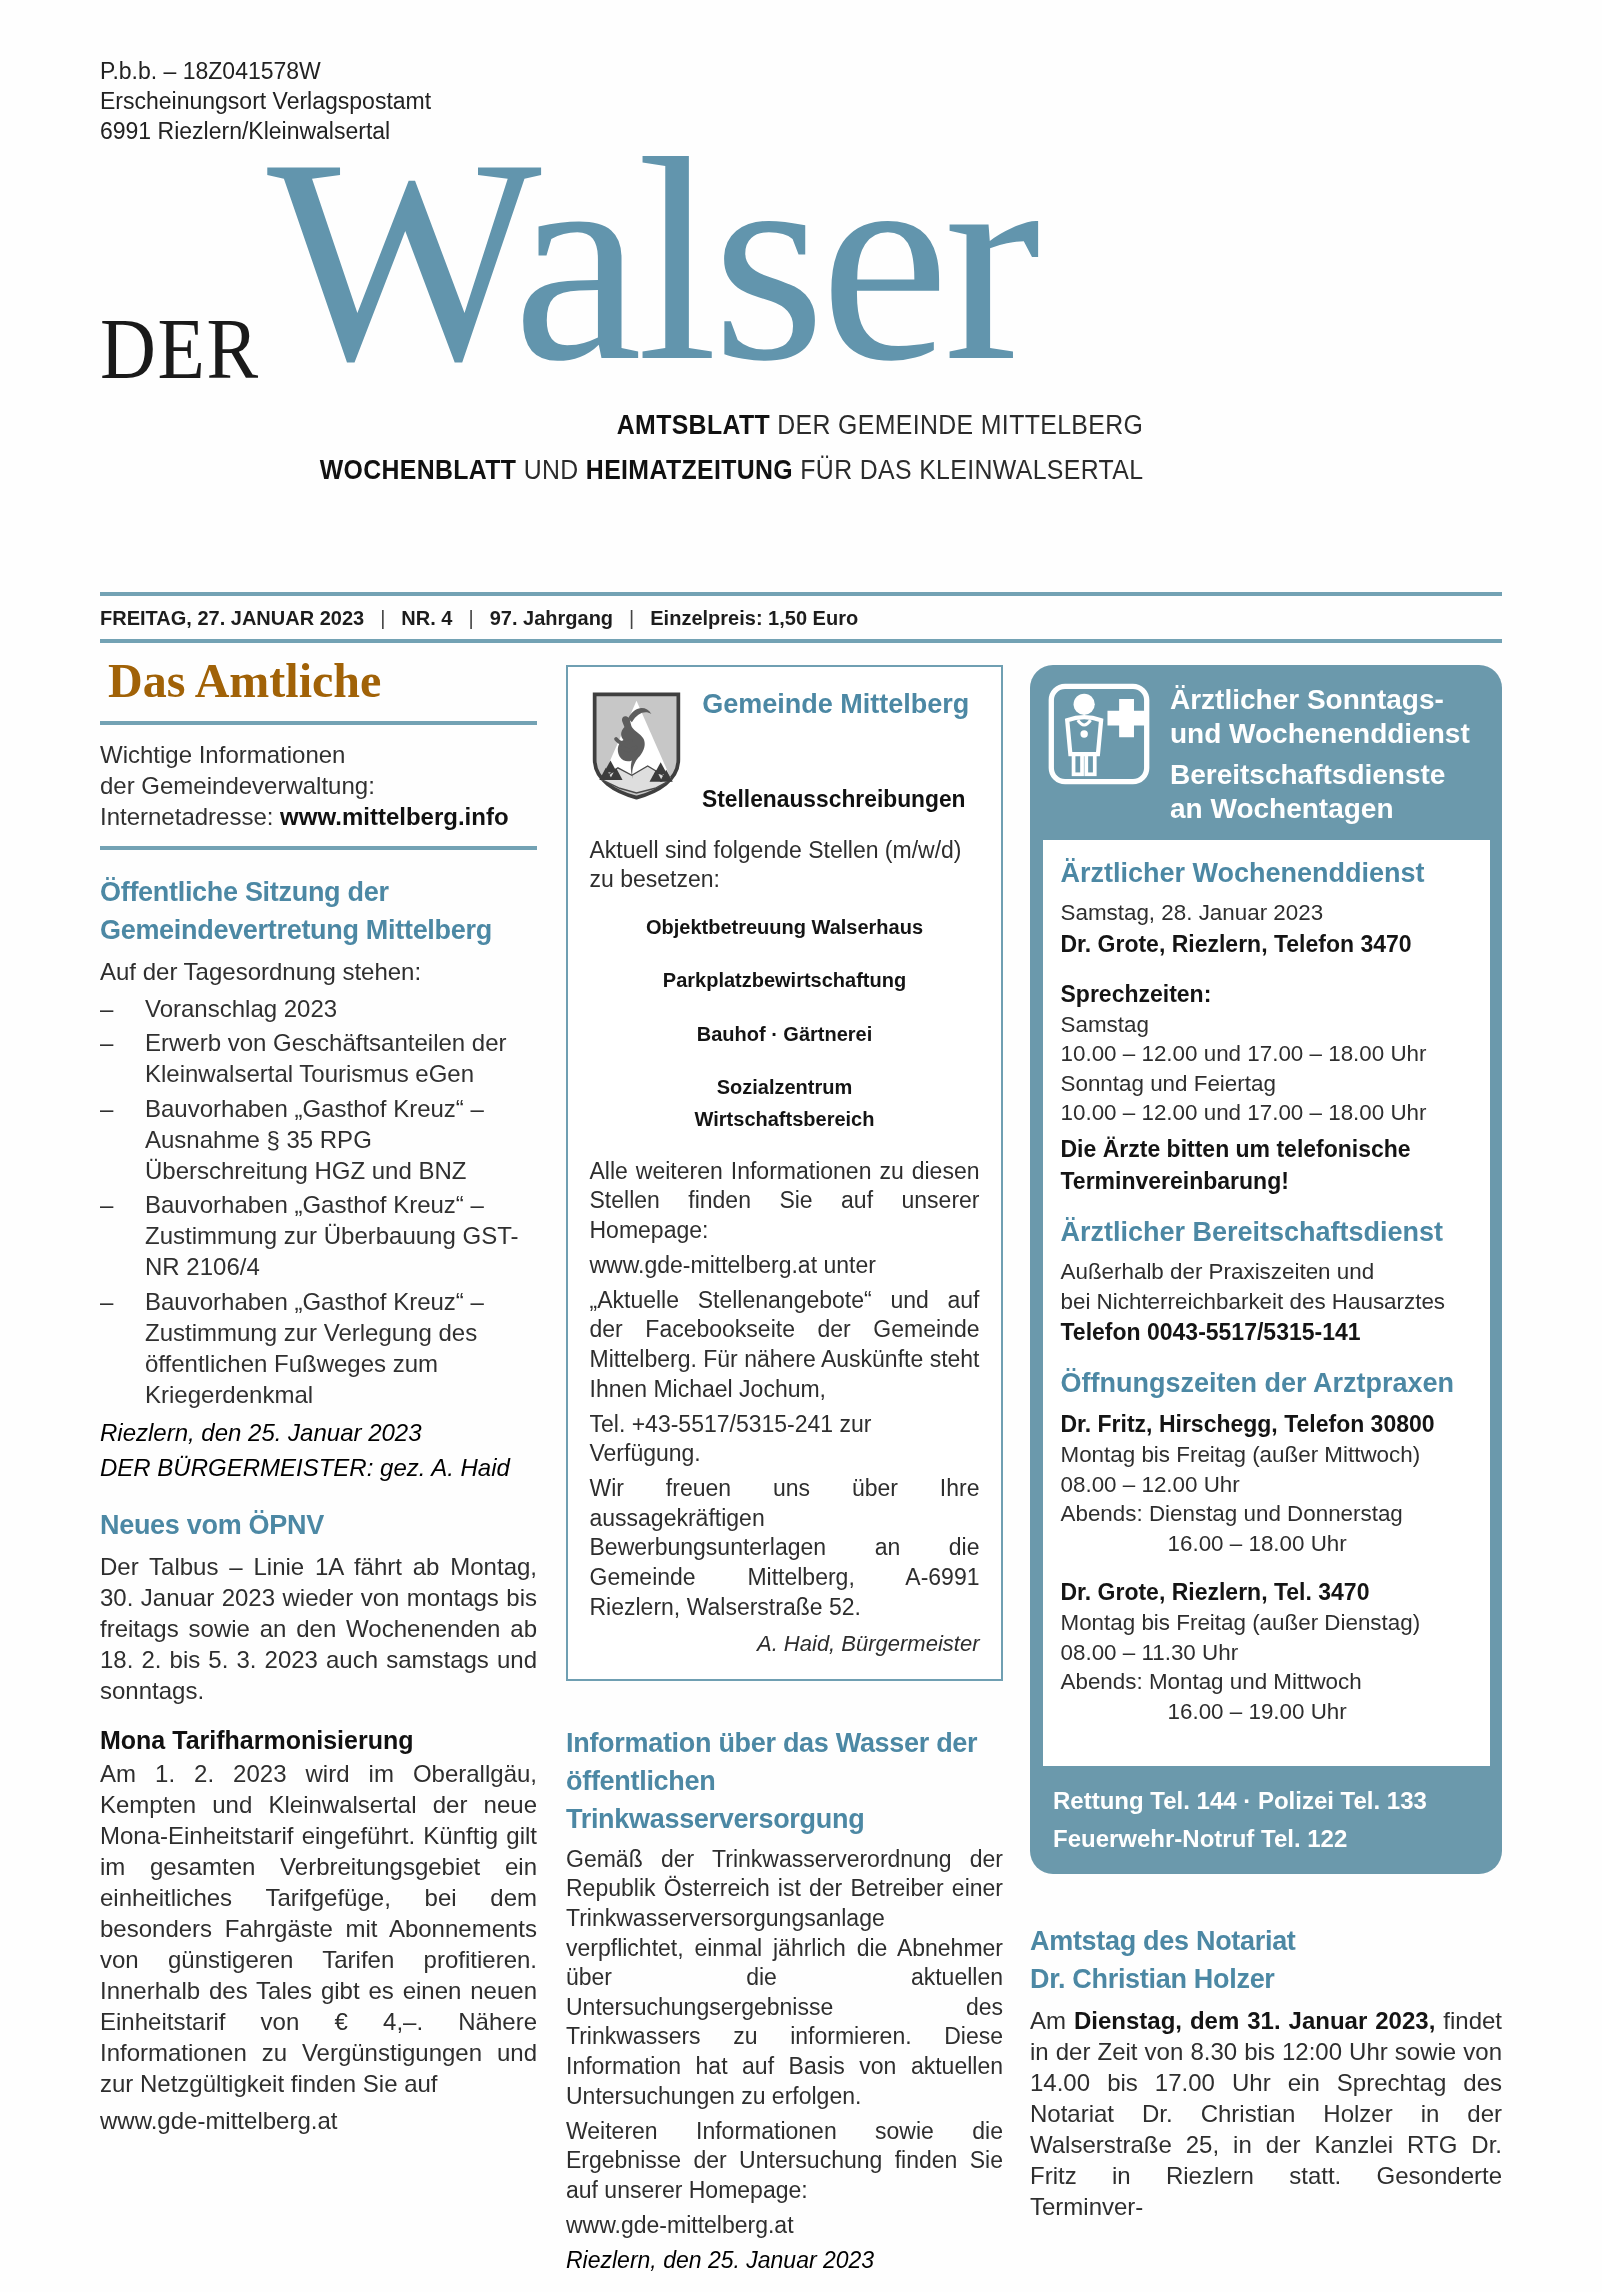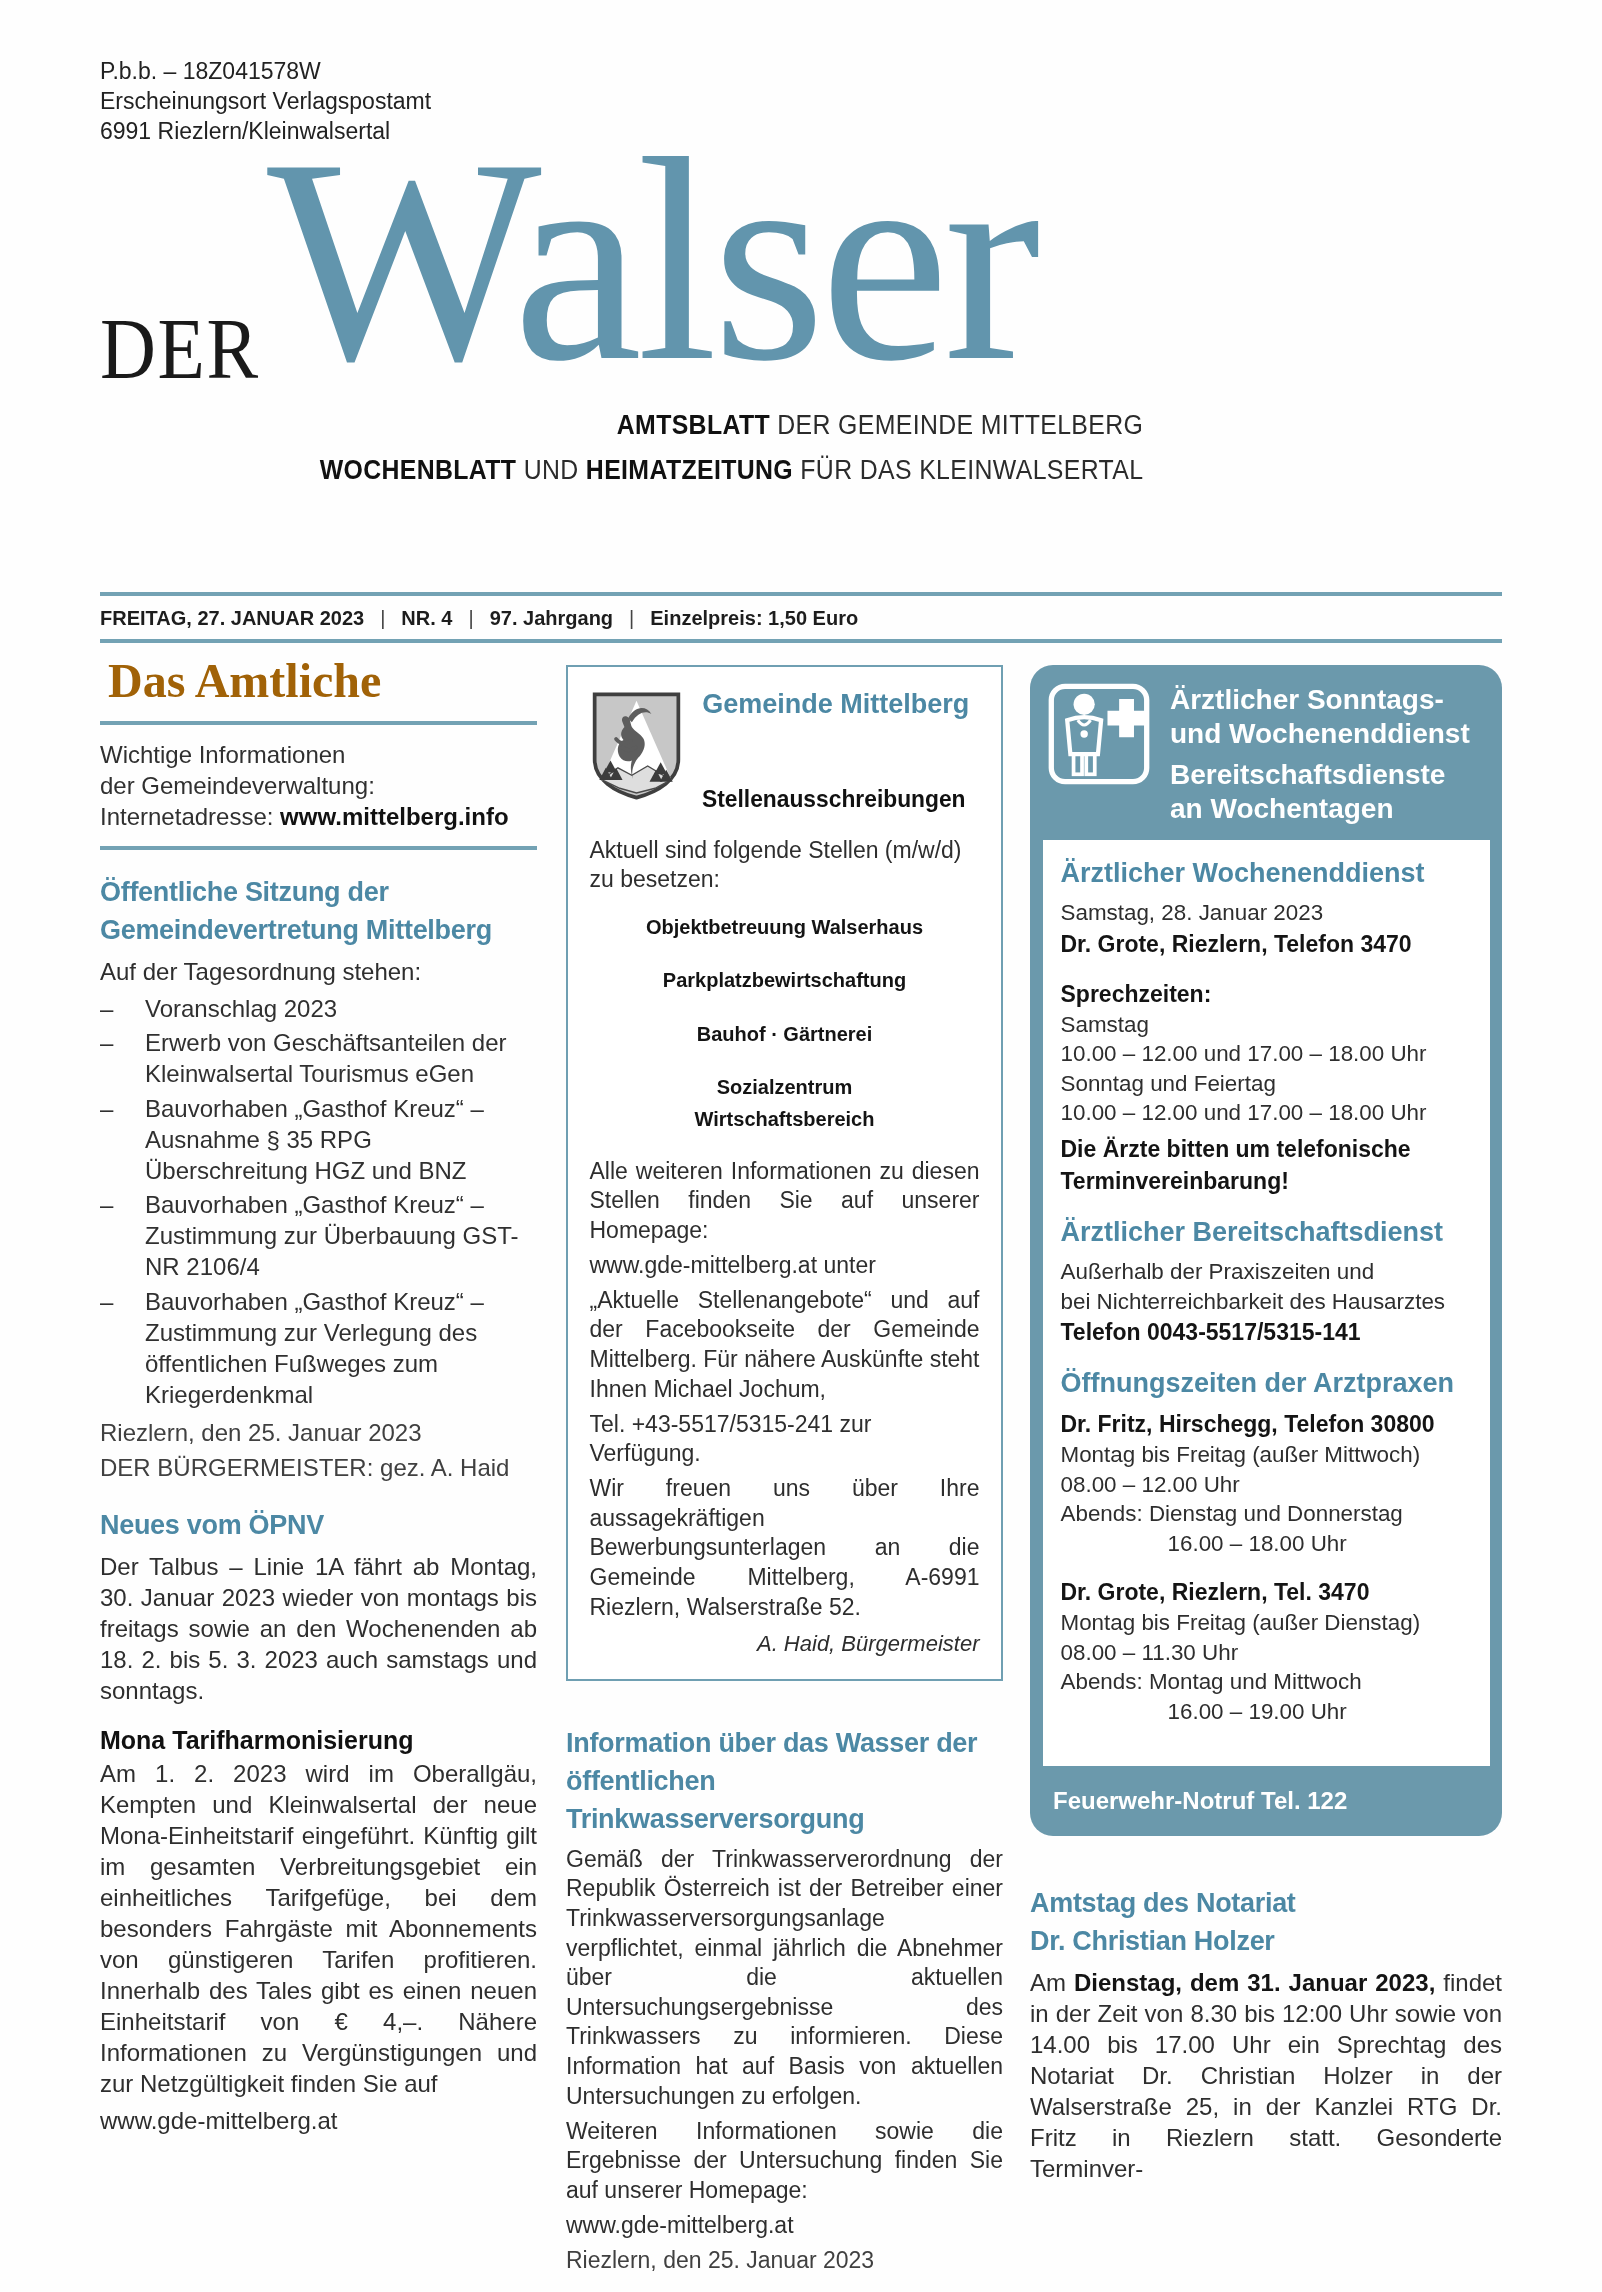--- a/index.html
+++ b/index.html
@@ -35,21 +35,21 @@
   .rule{height:3.6px;background:#73a2b4;margin:14.3px 0;}
   .amtliche{margin:8px;font-family:"Liberation Serif",serif;font-weight:700;font-size:48px;
        line-height:52px;color:#a16207;}
   .art-title{margin:23px 0 7.2px;font-weight:700;font-size:27px;line-height:38px;color:#4c88a4;
        letter-spacing:-0.3px;}
   .pre{white-space:pre-line;}
   .body{margin:0 0 5.4px;font-size:24px;line-height:31px;color:#2e2e2e;}
   .col2 .body{font-size:23px;line-height:29.6px;}
   .just{text-align:justify;}
   .bold,b{font-weight:700;color:#141414;}
-  .sig{font-size:24px;line-height:31px;color:#404040;margin-top:3.6px;}
+  .sig{font-style:italic;font-size:24px;line-height:31px;color:#000000;margin-top:3.6px;}
   .col2 .sig{font-size:23px;line-height:29.6px;}
   .url{font-weight:400;}
   .intro-line{font-size:24px;line-height:31px;}
   .intro-url{font-weight:700;color:#111;}
   .agenda{margin:0 0 7.2px;}
   .li{display:flex;font-size:24px;line-height:31px;margin-bottom:3.6px;}
   .li .dash{flex:0 0 45px;}
   .subhead{margin:19.7px 0 3.6px;font-weight:700;font-size:25px;color:#111;}
 
   
@@ -253,20 +253,21 @@
         <div class="practice">
           <div class="mbold">Dr. Grote, Riezlern, Tel. 3470</div>
           <div class="mbody">Montag bis Freitag (außer Dienstag)</div>
           <div class="mbody">08.00 – 11.30 Uhr</div>
           <div class="mbody">Abends: Montag und Mittwoch</div>
           <div class="mbody indent">16.00 – 19.00 Uhr</div>
         </div>
       </div>
 
       <div class="medfoot">
+        <div>Rettung Tel. 144 · Polizei Tel. 133</div>
         <div>Feuerwehr-Notruf Tel. 122</div>
       </div>
     </div>
 
     <div class="notary">
       <h2 class="art-title pre">Amtstag des Notariat
 Dr. Christian Holzer</h2>
       <p class="body just"><span>Am </span><b>Dienstag, dem 31. Januar 2023,</b><span> findet in der Zeit von 8.30 bis 12:00 Uhr sowie von 14.00 bis 17.00 Uhr ein Sprechtag des Notariat Dr. Christian Holzer in der Walserstraße 25, in der Kanzlei RTG Dr. Fritz in Riezlern statt. Gesonderte Terminver-</span></p>
     </div>
   </div>

